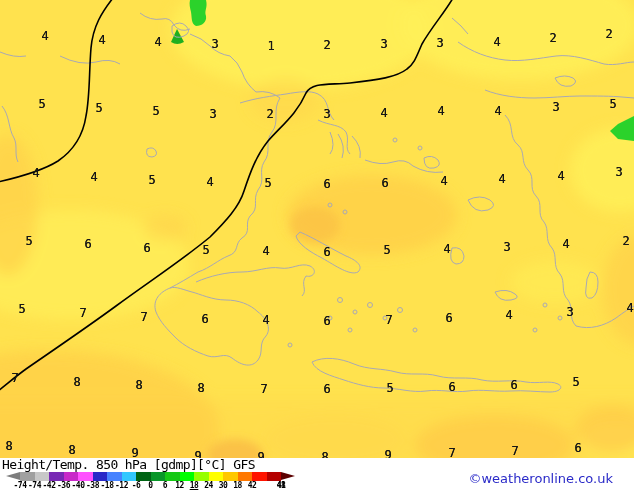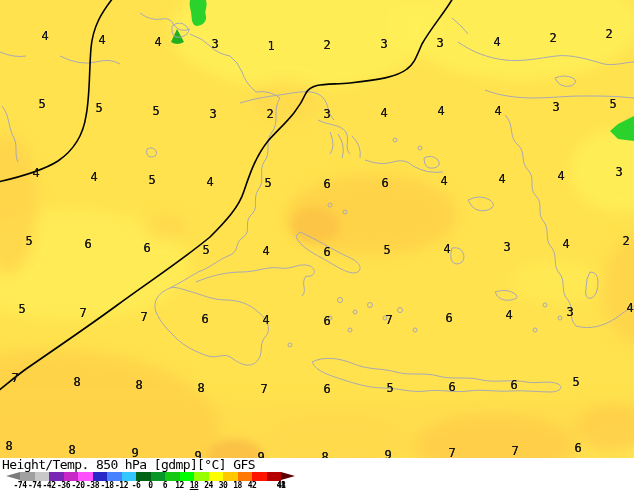--- a/index.html
+++ b/index.html
@@ -225,20 +225,21 @@
       <span class="temp" style="left: 261px; top: 457px;">9</span>
       <span class="temp" style="left: 325px; top: 457px;">8</span>
       <span class="temp" style="left: 388px; top: 455px;">9</span>
       <span class="temp" style="left: 452px; top: 453px;">7</span>
       <span class="temp" style="left: 515px; top: 451px;">7</span>
       <span class="temp" style="left: 578px; top: 448px;">6</span>
     </div>
 
   <div id="footer">
     <div id="map-title">Height/Temp. 850 hPa [gdmp][°C] GFS</div>
+    <div id="copyright">©weatheronline.co.uk</div>
     <div id="scale-wrap">
       <div class="arrow" id="arrow-left"></div>
       <div id="scale-bar">
           <div class="seg" style="background: rgb(160, 160, 160);"></div>
           <div class="seg" style="background: rgb(200, 200, 200);"></div>
           <div class="seg" style="background: rgb(120, 40, 180);"></div>
           <div class="seg" style="background: rgb(200, 40, 200);"></div>
           <div class="seg" style="background: rgb(255, 80, 255);"></div>
           <div class="seg" style="background: rgb(40, 40, 200);"></div>
           <div class="seg" style="background: rgb(70, 130, 255);"></div>
@@ -253,21 +254,21 @@
           <div class="seg" style="background: rgb(255, 120, 0);"></div>
           <div class="seg" style="background: rgb(255, 20, 0);"></div>
           <div class="seg" style="background: rgb(180, 0, 0);"></div>
         </div>
       <div class="arrow" id="arrow-right"></div>
       <div id="scale-labels">
           <span class="tick" style="left: 0px;">-74</span>
           <span class="tick" style="left: 14.5px;">-74</span>
           <span class="tick" style="left: 29px;">-42</span>
           <span class="tick" style="left: 43.5px;">-36</span>
-          <span class="tick" style="left: 58px;">-20</span>
+          <span class="tick" style="left: 58px;">-40</span>
           <span class="tick" style="left: 72.5px;">-38</span>
           <span class="tick" style="left: 87px;">-18</span>
           <span class="tick" style="left: 101.5px;">-12</span>
           <span class="tick" style="left: 116px;">-6</span>
           <span class="tick" style="left: 130.5px;">0</span>
           <span class="tick" style="left: 145px;">6</span>
           <span class="tick" style="left: 159.5px;">12</span>
           <span class="tick" style="left: 174px; text-decoration: underline;">18</span>
           <span class="tick" style="left: 188.5px;">24</span>
           <span class="tick" style="left: 203px;">30</span>

